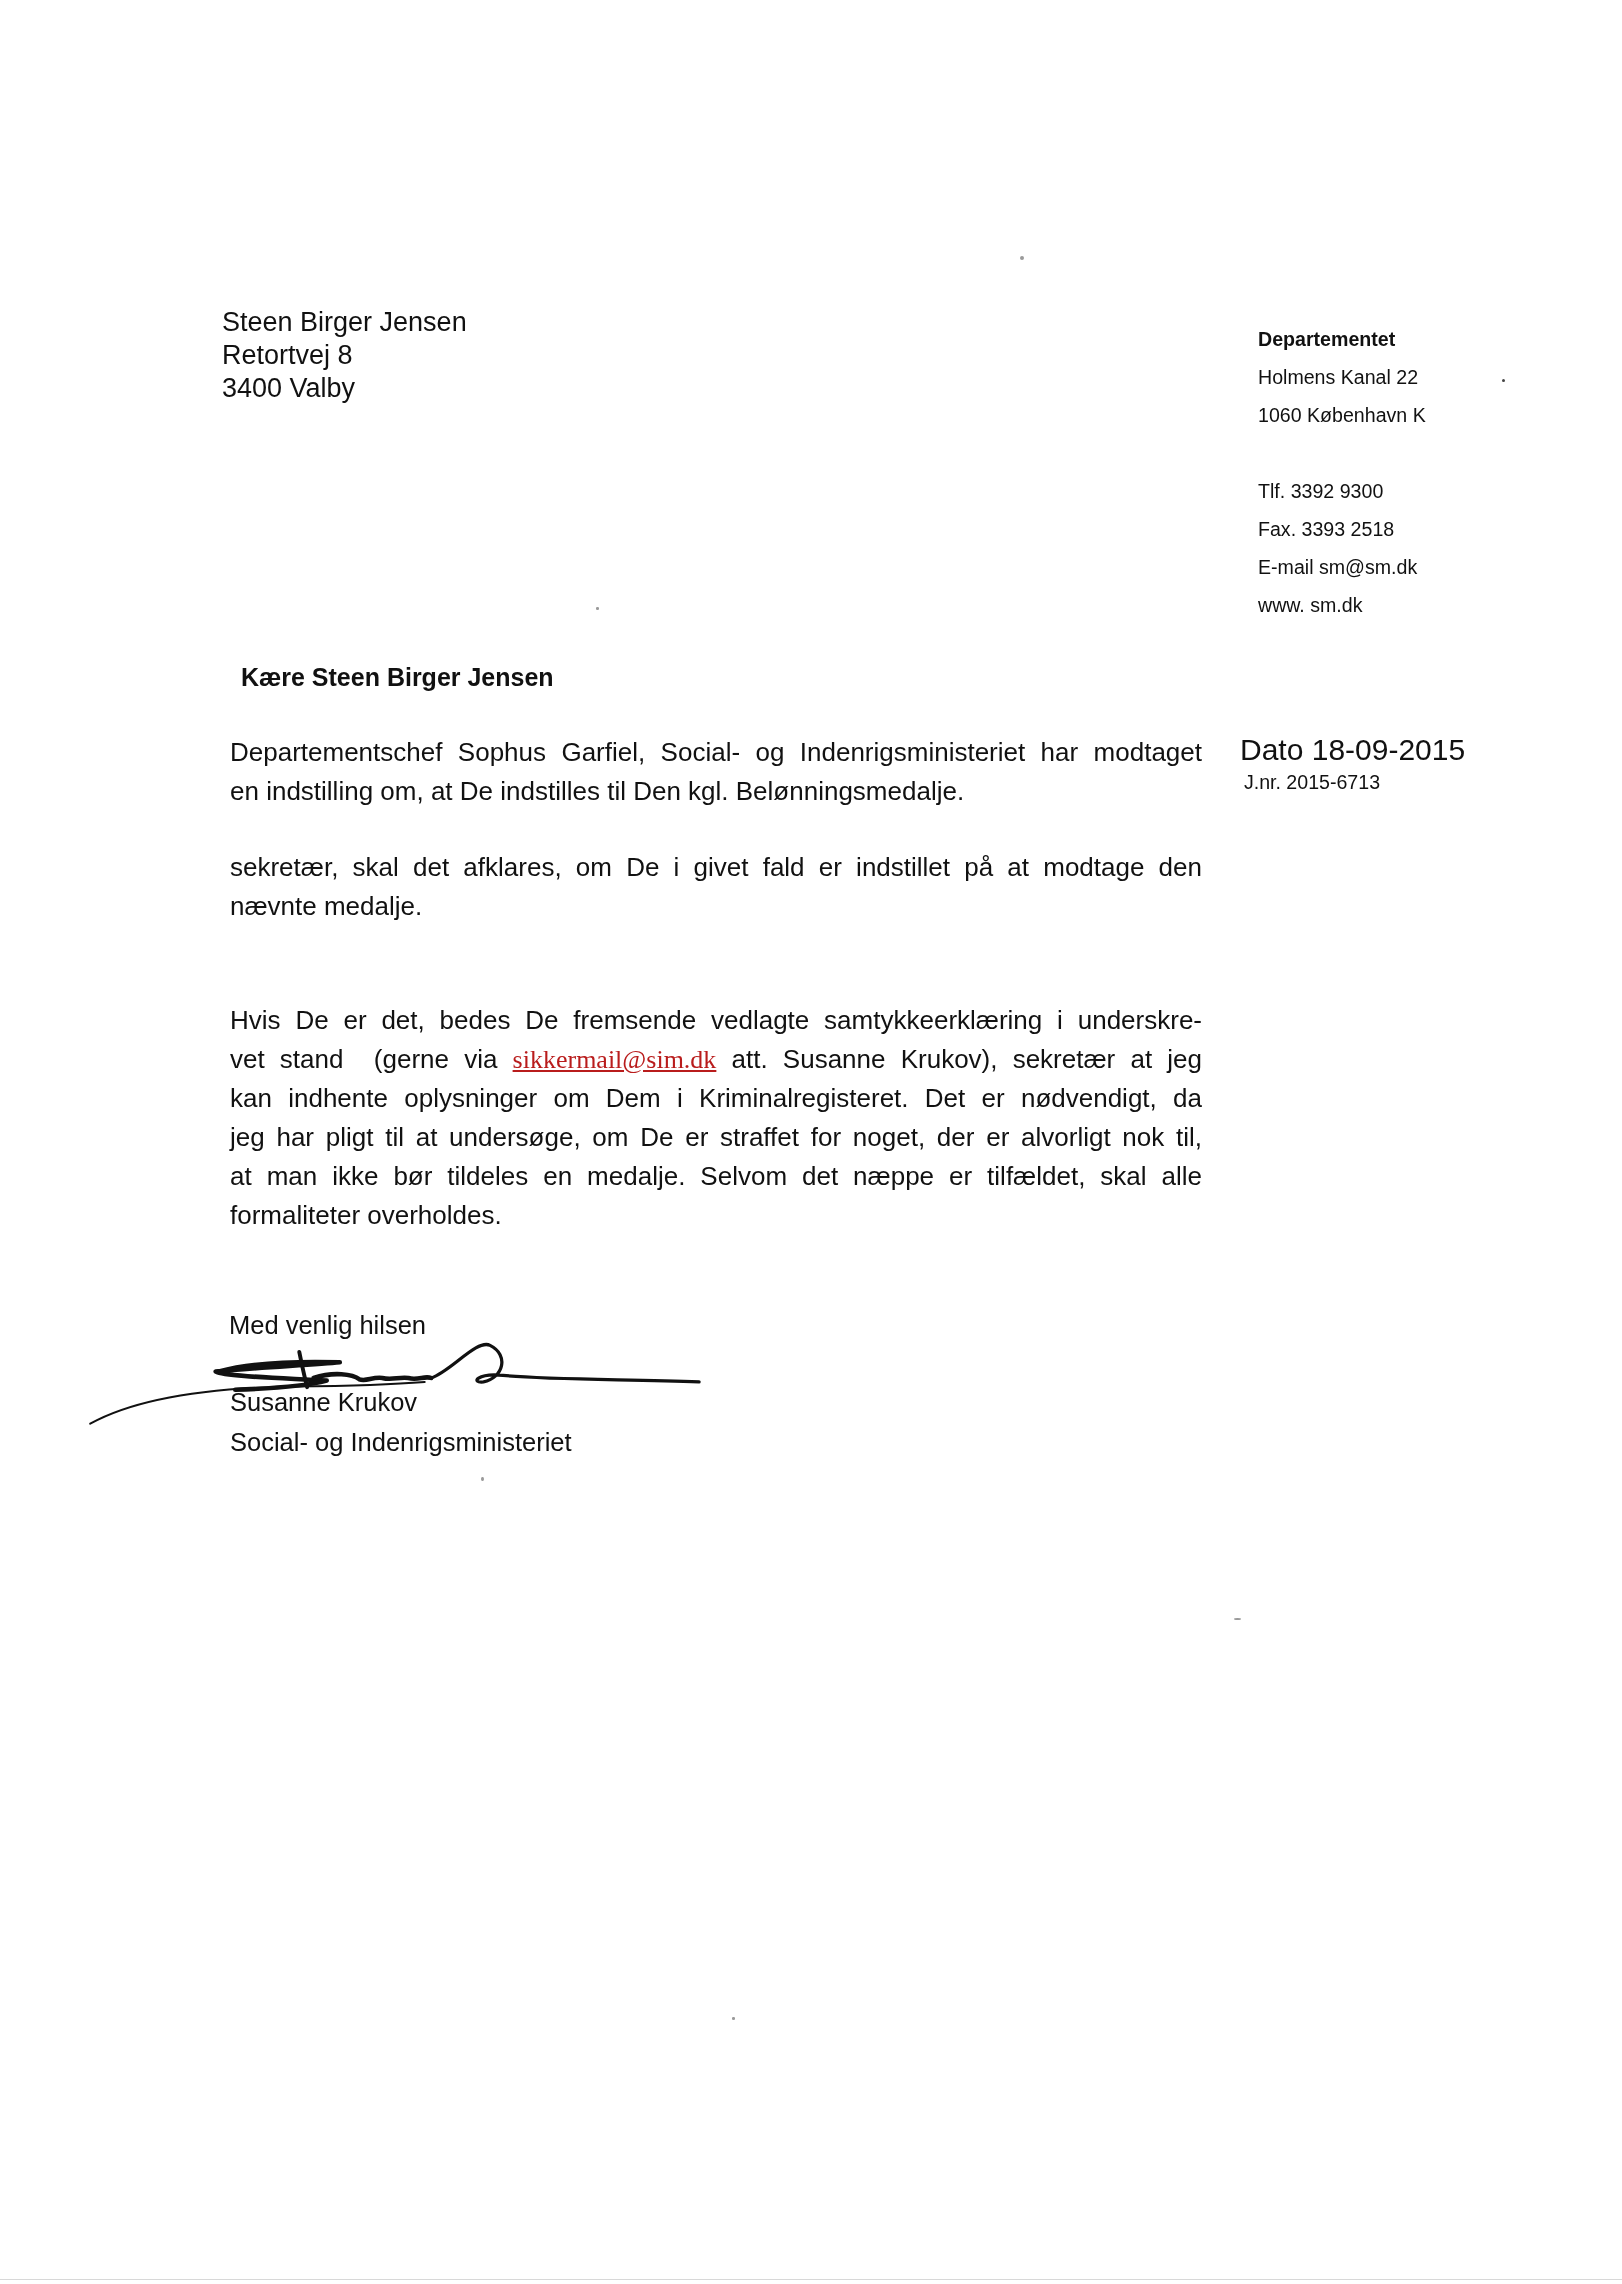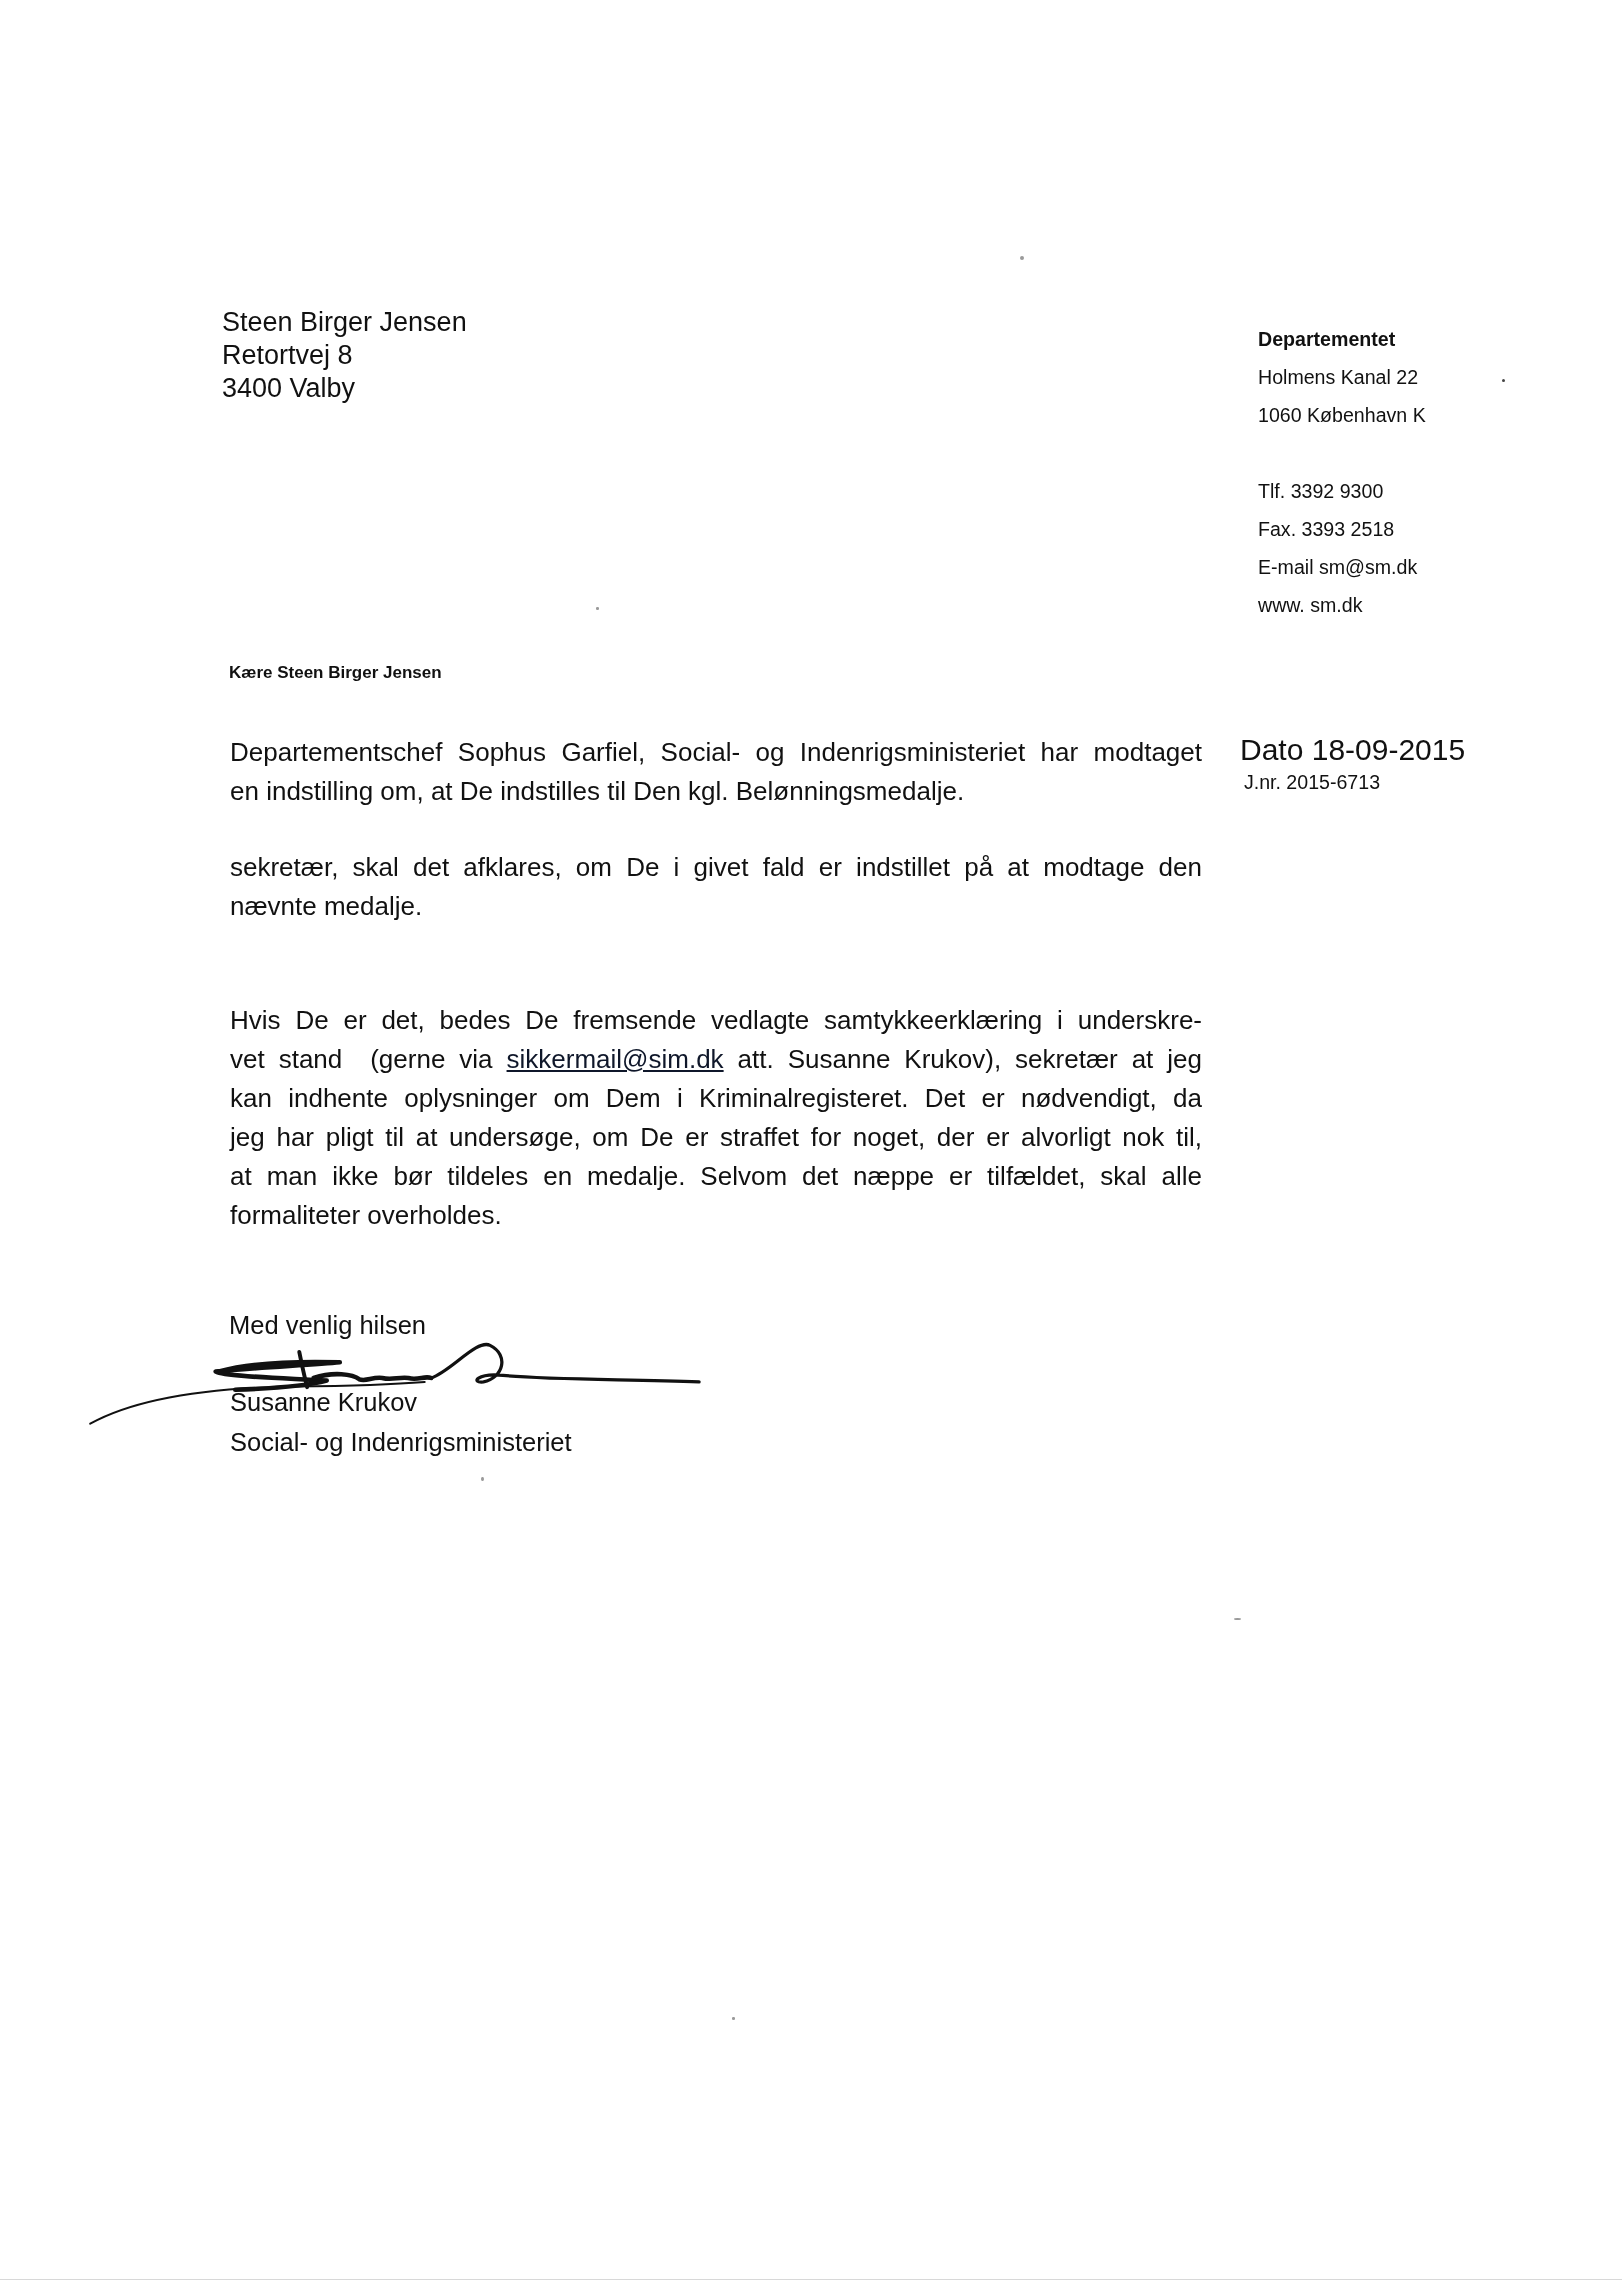--- a/index.html
+++ b/index.html
@@ -7,31 +7,31 @@
       width: 1622px; height: 2284px; position: relative; overflow: hidden;
       font-family: "Liberation Sans", sans-serif; color: #111111;
     }
     .abs { position: absolute; }
     .recipient { left: 222px; top: 306px; font-size: 27px; line-height: 33px; }
     .recipient div { white-space: nowrap; }
     .sender { left: 1242px; top: 320px; font-size: 19.6px; }
     .sender .line { height: 38px; line-height: 38px; white-space: nowrap; margin-left: 16px; }
     .sender .bold { font-weight: bold; }
     .sender .gap { height: 38px; }
-    .greeting { left: 229px; top: 663px; font-size: 17px; font-weight: bold; white-space: nowrap; }
+    .greeting { left: 241px; top: 663px; font-size: 25px; font-weight: bold; white-space: nowrap; }
     .body-col { left: 230px; width: 972px; font-size: 26px; line-height: 39px; text-align: justify; }
     .p1 { top: 733px; }
     .p2 { top: 848px; }
     .p3 { top: 1001px; }
     .line-j { display: block; text-align: justify; text-align-last: justify; white-space: nowrap; }
     .line-l { display: block; white-space: nowrap; }
     .meta { left: 1240px; top: 730px; }
     .date { font-size: 30px; white-space: nowrap; line-height: 39px; }
     .jnr { font-size: 19.6px; white-space: nowrap; margin-left: 3.9px; line-height: 26px; }
-    a.mail { color: #0f172a; text-decoration: underline; }
+    a.mail { color: #b91c1c; text-decoration: underline; font-family: Liberation Serif, serif; }
     .closing { left: 229px; top: 1306px; font-size: 25.5px; line-height: 39px; white-space: nowrap; }
     .signame { left: 230px; top: 1383px; font-size: 25.5px; line-height: 39px; white-space: nowrap; text-align: right; }
     .sigorg { left: 230px; top: 1423px; font-size: 25.5px; line-height: 39px; white-space: nowrap; }
     .signature { left: 85px; top: 1319px; width: 699px; height: 118px; }
     .speck { position: absolute; background: #9a9a9a; border-radius: 50%; }
     .scanline { position: absolute; left: 0; width: 1622px; height: 1.3px; background: #d8d8d8; top: 2279px; }
   </style>
 </head>
 <body>
 

